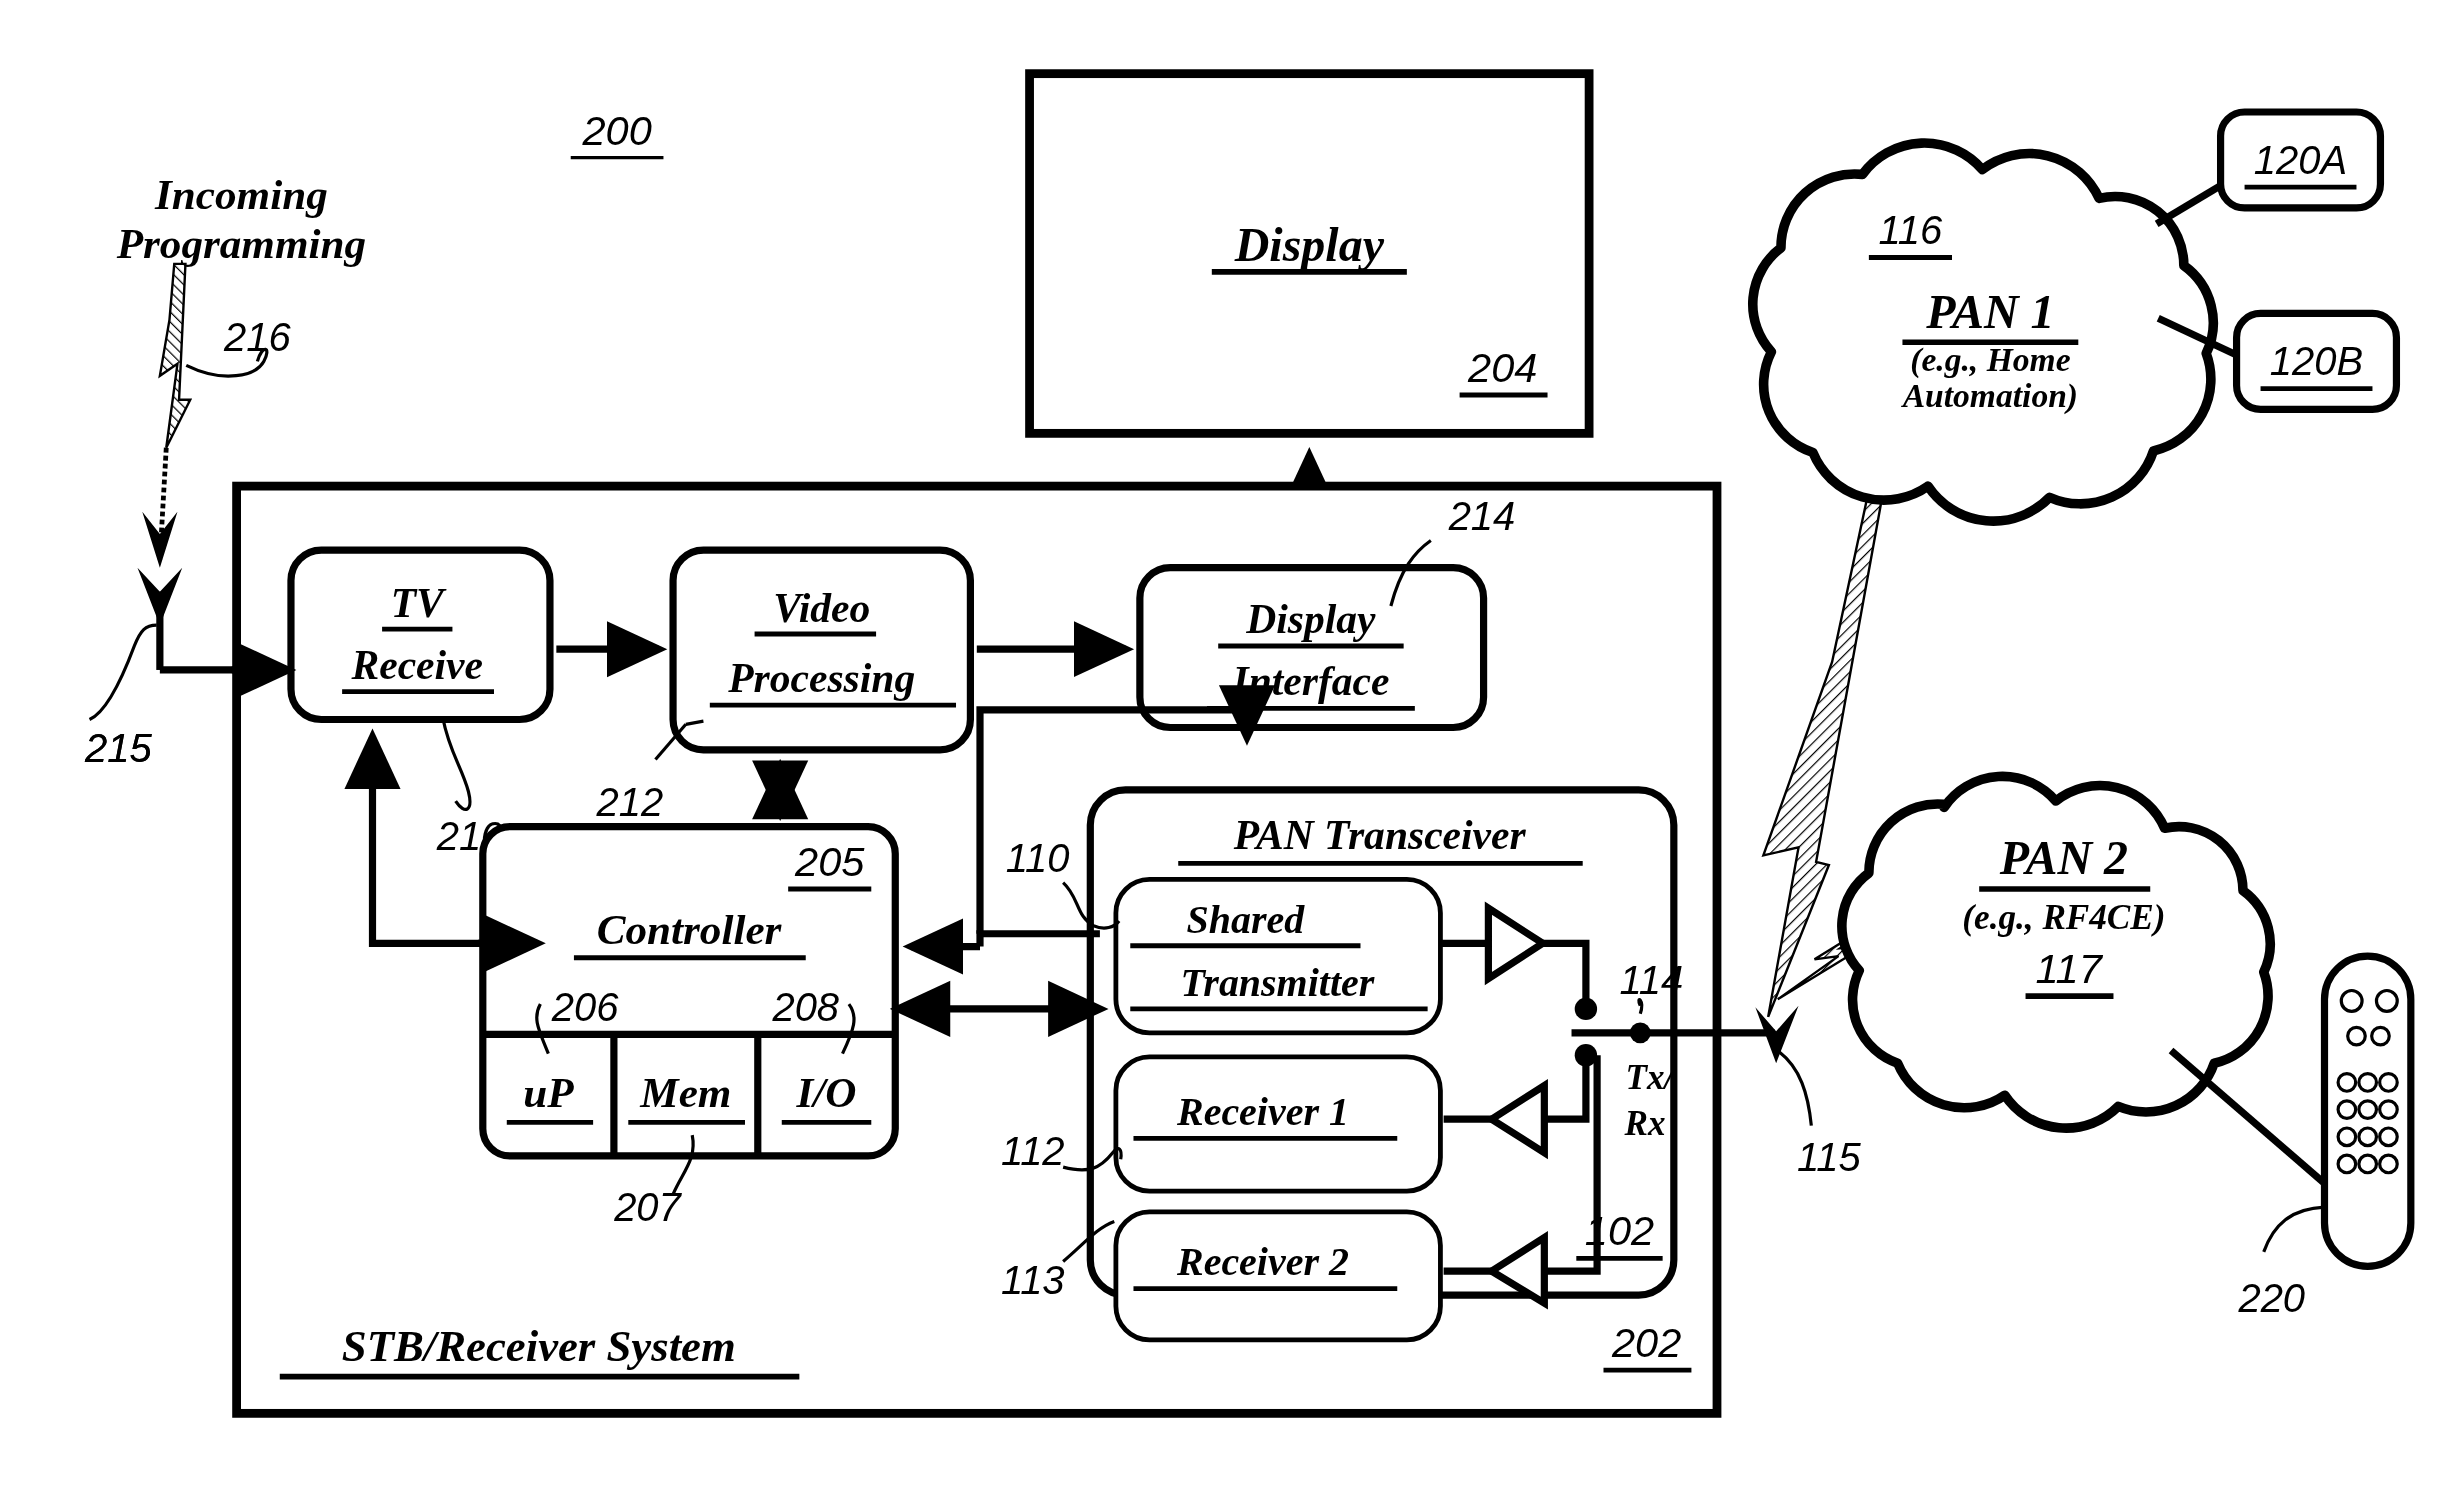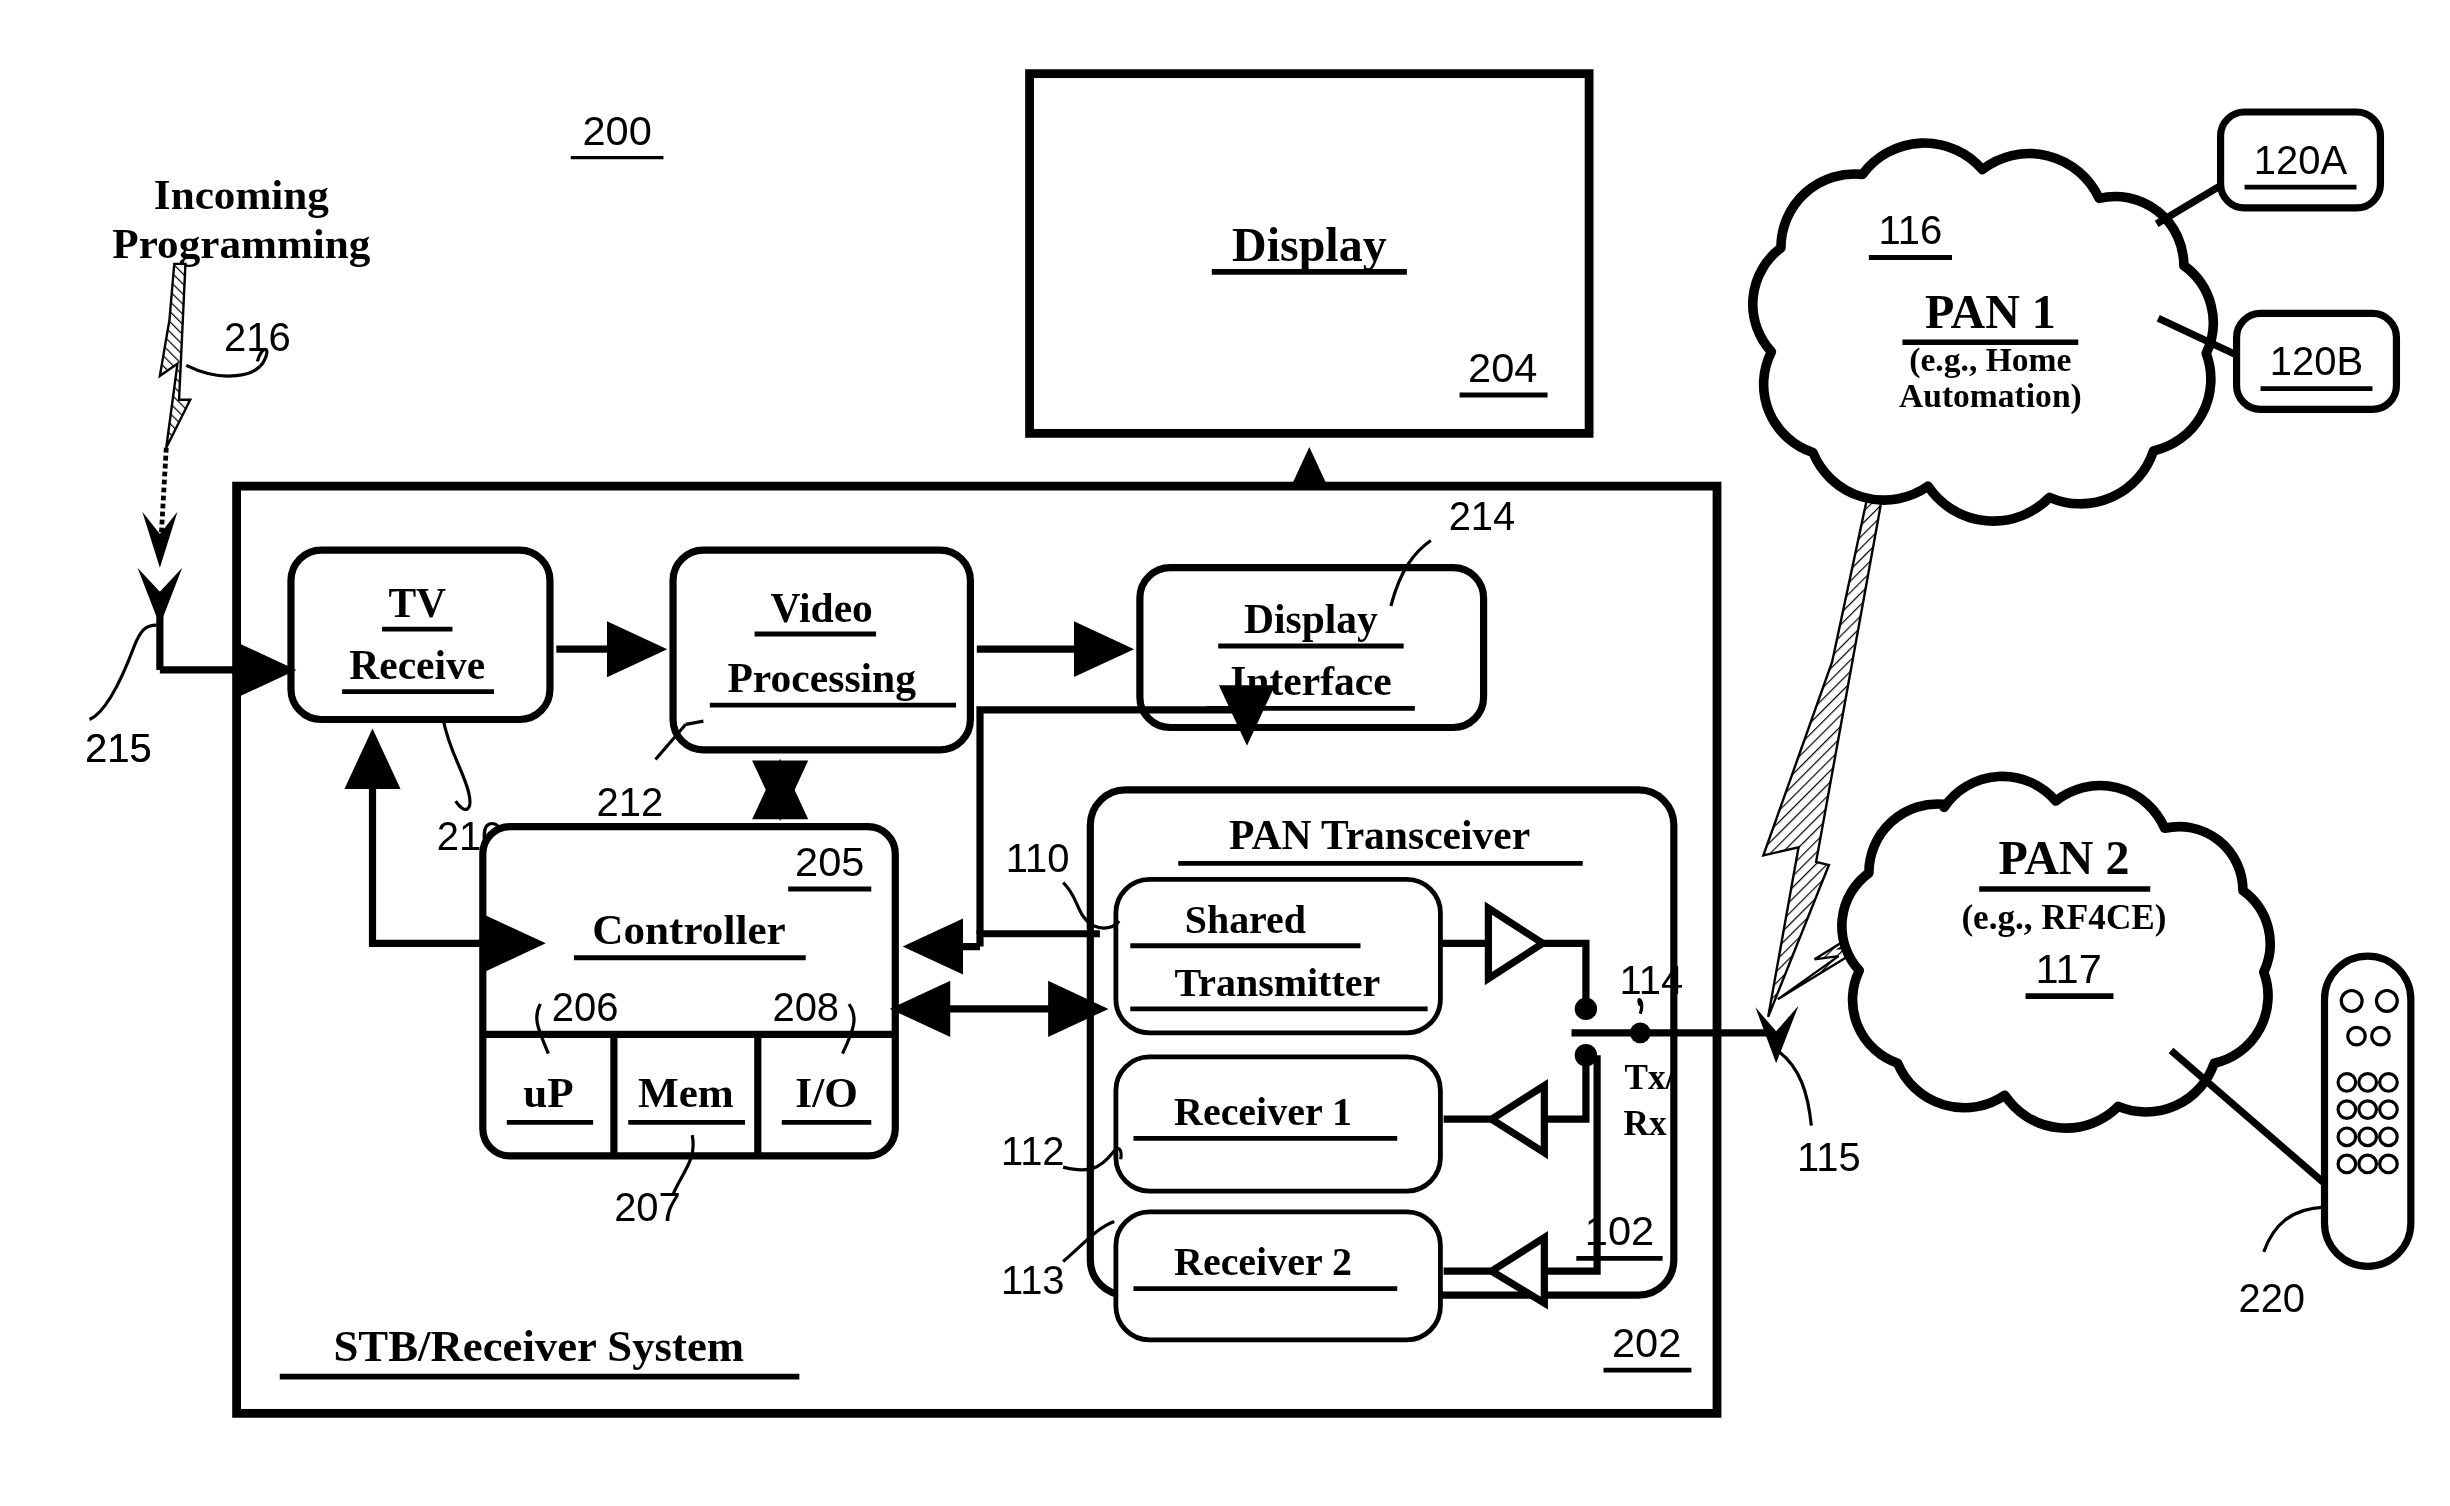--- a/index.html
+++ b/index.html
@@ -7,20 +7,21 @@
     padding: 0;
     background: #ffffff;
   }
   #page {
     position: relative;
     width: 2450px;
     height: 1507px;
     background: #ffffff;
     font-family: "Liberation Serif", "DejaVu Serif", serif;
     overflow: hidden;
+    font-style: italic;
   }
   svg#figure {
     position: absolute;
     left: 0;
     top: 0;
     width: 2450px;
     height: 1507px;
   }
   
   .lbl {

